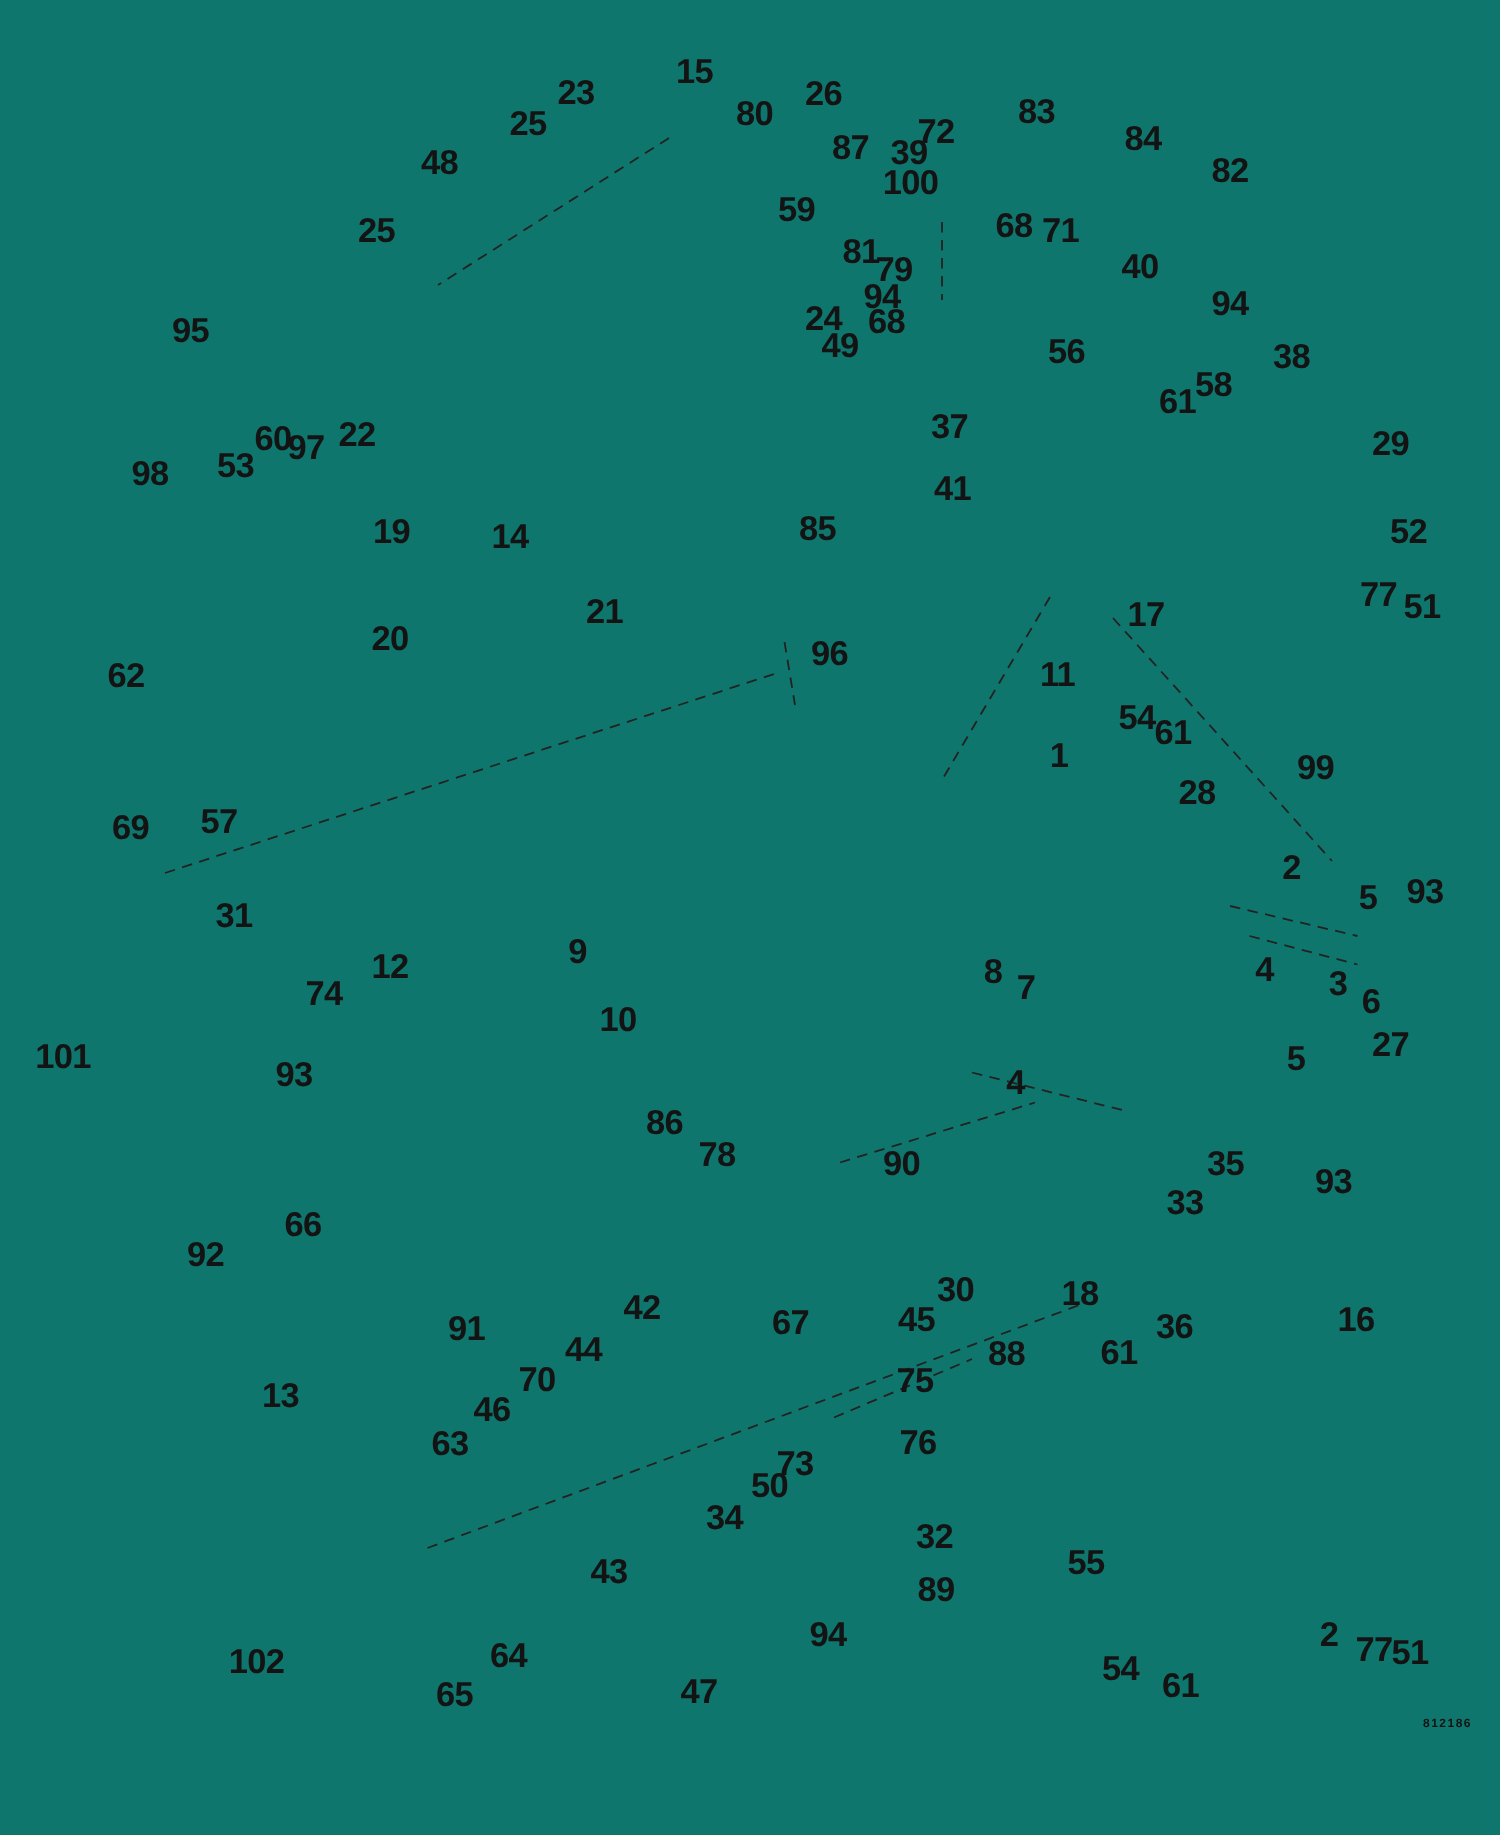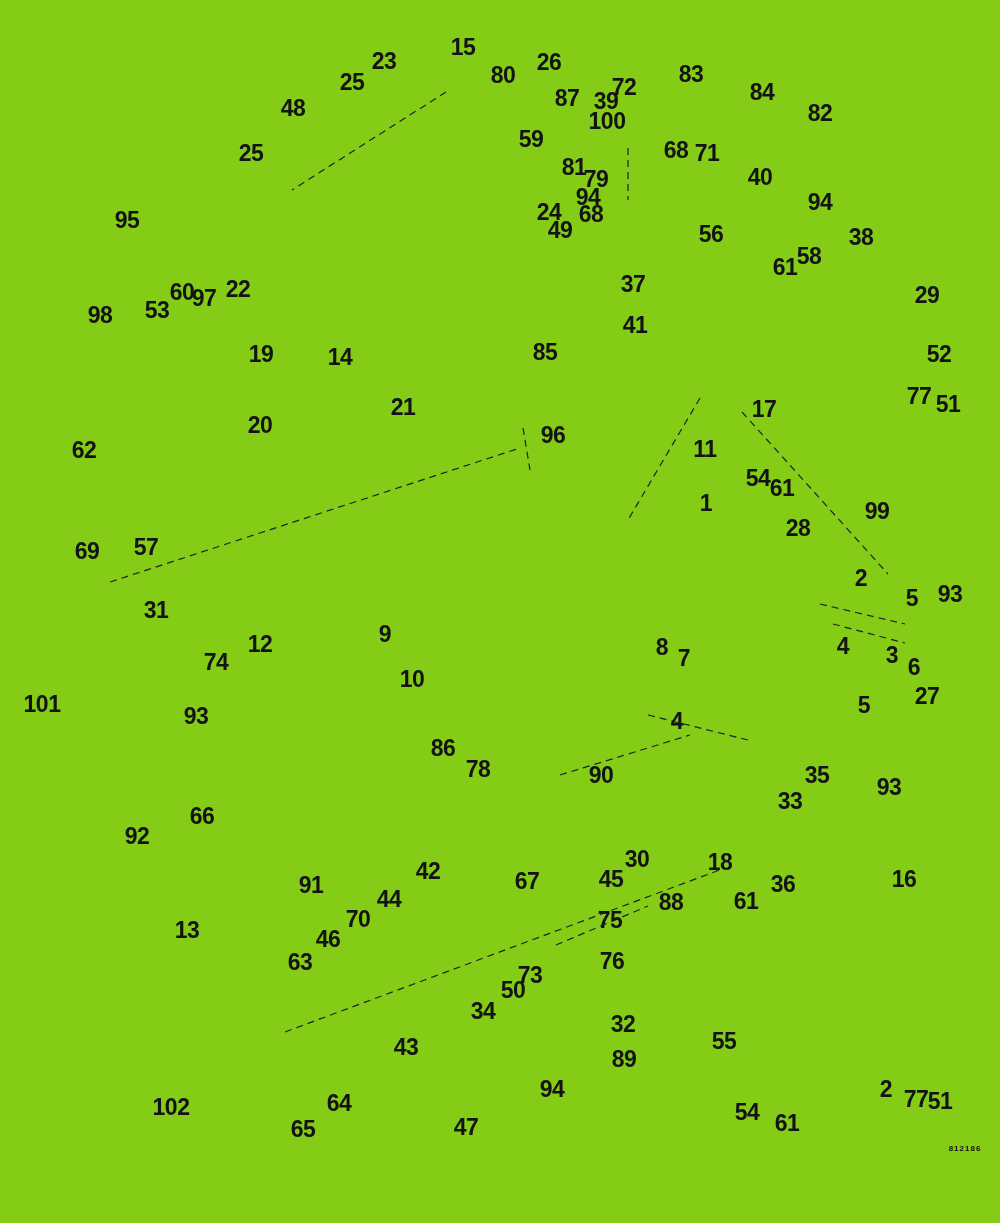--- a/index.html
+++ b/index.html
@@ -1,16 +1,16 @@
 <!DOCTYPE html>
 <html><head>
 <meta charset="utf-8">
 <style>
   html,body{margin:0;padding:0;background:#ffffff;}
-  #page{position:relative;width:1000px;height:1223px;background:#84cc16;overflow:hidden;}
+  #page{position:relative;width:1000px;height:1223px;background:#0f766e;overflow:hidden;}
   svg{position:absolute;top:0;left:0;}
   text{font-family:"Liberation Sans",sans-serif;font-weight:700;fill:#131313;}
   .n{font-size:23px;letter-spacing:-0.5px;}
 </style>
 </head>
 <body>
 <div id="page">
 <svg width="1000" height="1223" viewBox="0 0 1000 1223">
 <defs>
   <g id="boltr">

